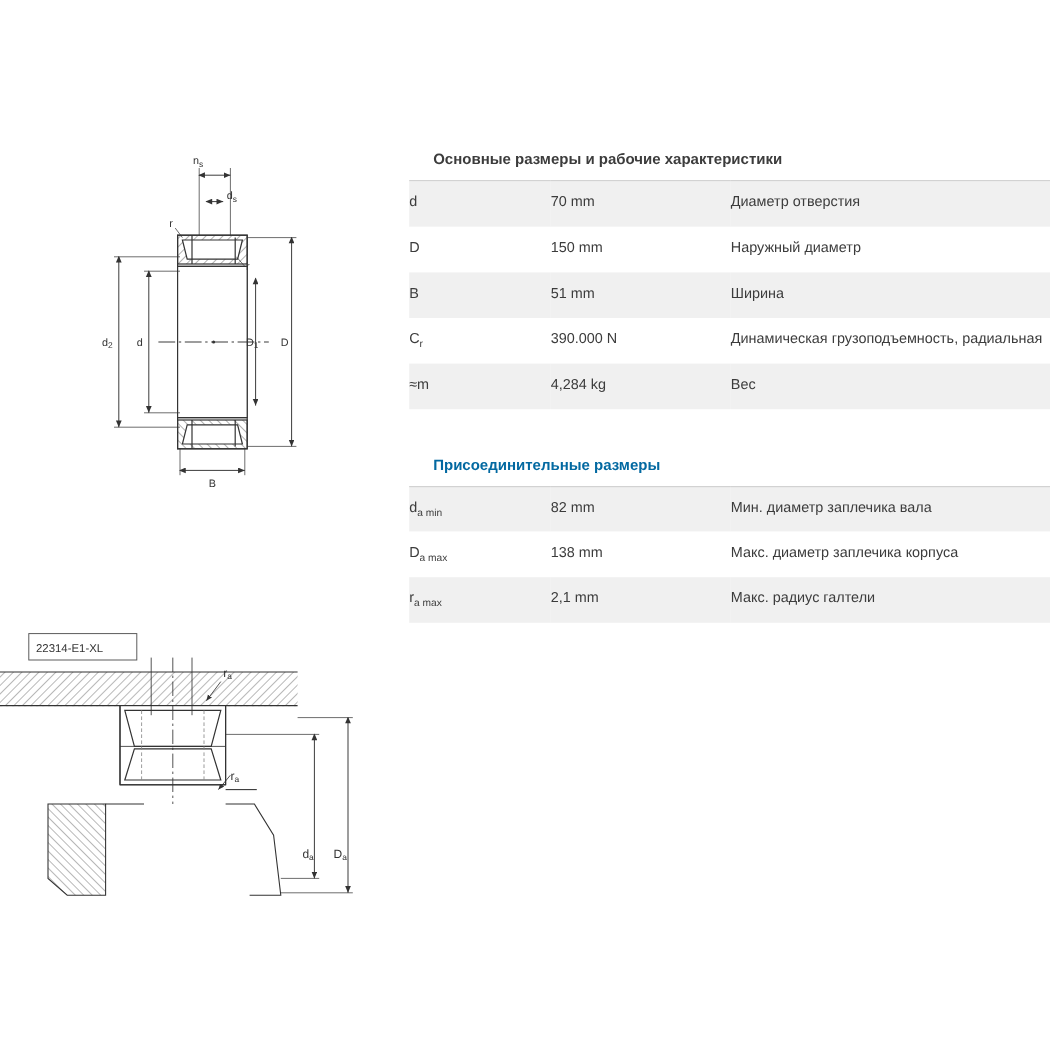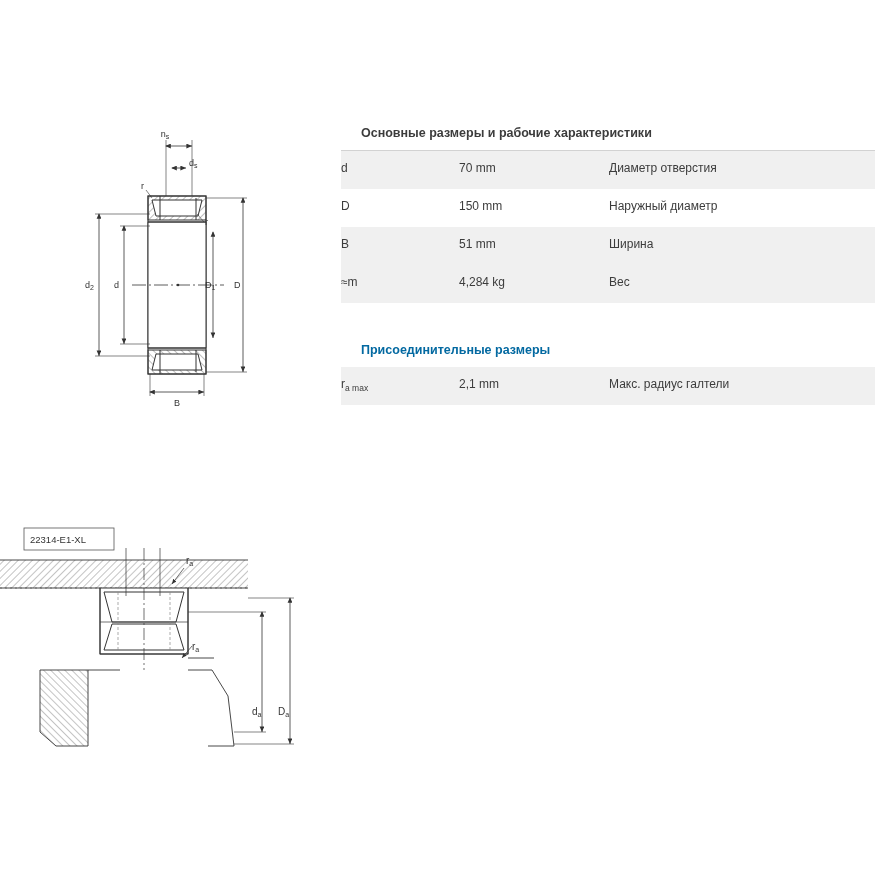--- a/index.html
+++ b/index.html
@@ -247,36 +247,57 @@
           <td class="val">150 mm</td>
           <td class="desc">Наружный диаметр</td>
         </tr>
         <tr class="odd">
           <td class="sym">
             <span>B</span><sub></sub>
           </td>
           <td class="val">51 mm</td>
           <td class="desc">Ширина</td>
         </tr>
+        <tr class="even">
+          <td class="sym">
+            <span>C</span><sub>r</sub>
+          </td>
+          <td class="val">390.000 N</td>
+          <td class="desc">Динамическая грузоподъемность, радиальная</td>
+        </tr>
         <tr class="odd">
           <td class="sym">
             <span>≈m</span><sub></sub>
           </td>
           <td class="val">4,284 kg</td>
           <td class="desc">Вес</td>
         </tr>
       </tbody>
     </table>
 
     <div class="gap"></div>
 
     <div class="section2-title">Присоединительные размеры</div>
 
     <table class="specs">
       <tbody>
+        <tr class="odd top-line">
+          <td class="sym">
+            <span>d</span><sub>a min</sub>
+          </td>
+          <td class="val">82 mm</td>
+          <td class="desc">Мин. диаметр заплечика вала</td>
+        </tr>
+        <tr class="even">
+          <td class="sym">
+            <span>D</span><sub>a max</sub>
+          </td>
+          <td class="val">138 mm</td>
+          <td class="desc">Макс. диаметр заплечика корпуса</td>
+        </tr>
         <tr class="odd">
           <td class="sym">
             <span>r</span><sub>a max</sub>
           </td>
           <td class="val">2,1 mm</td>
           <td class="desc">Макс. радиус галтели</td>
         </tr>
       </tbody>
     </table>
   </div>

